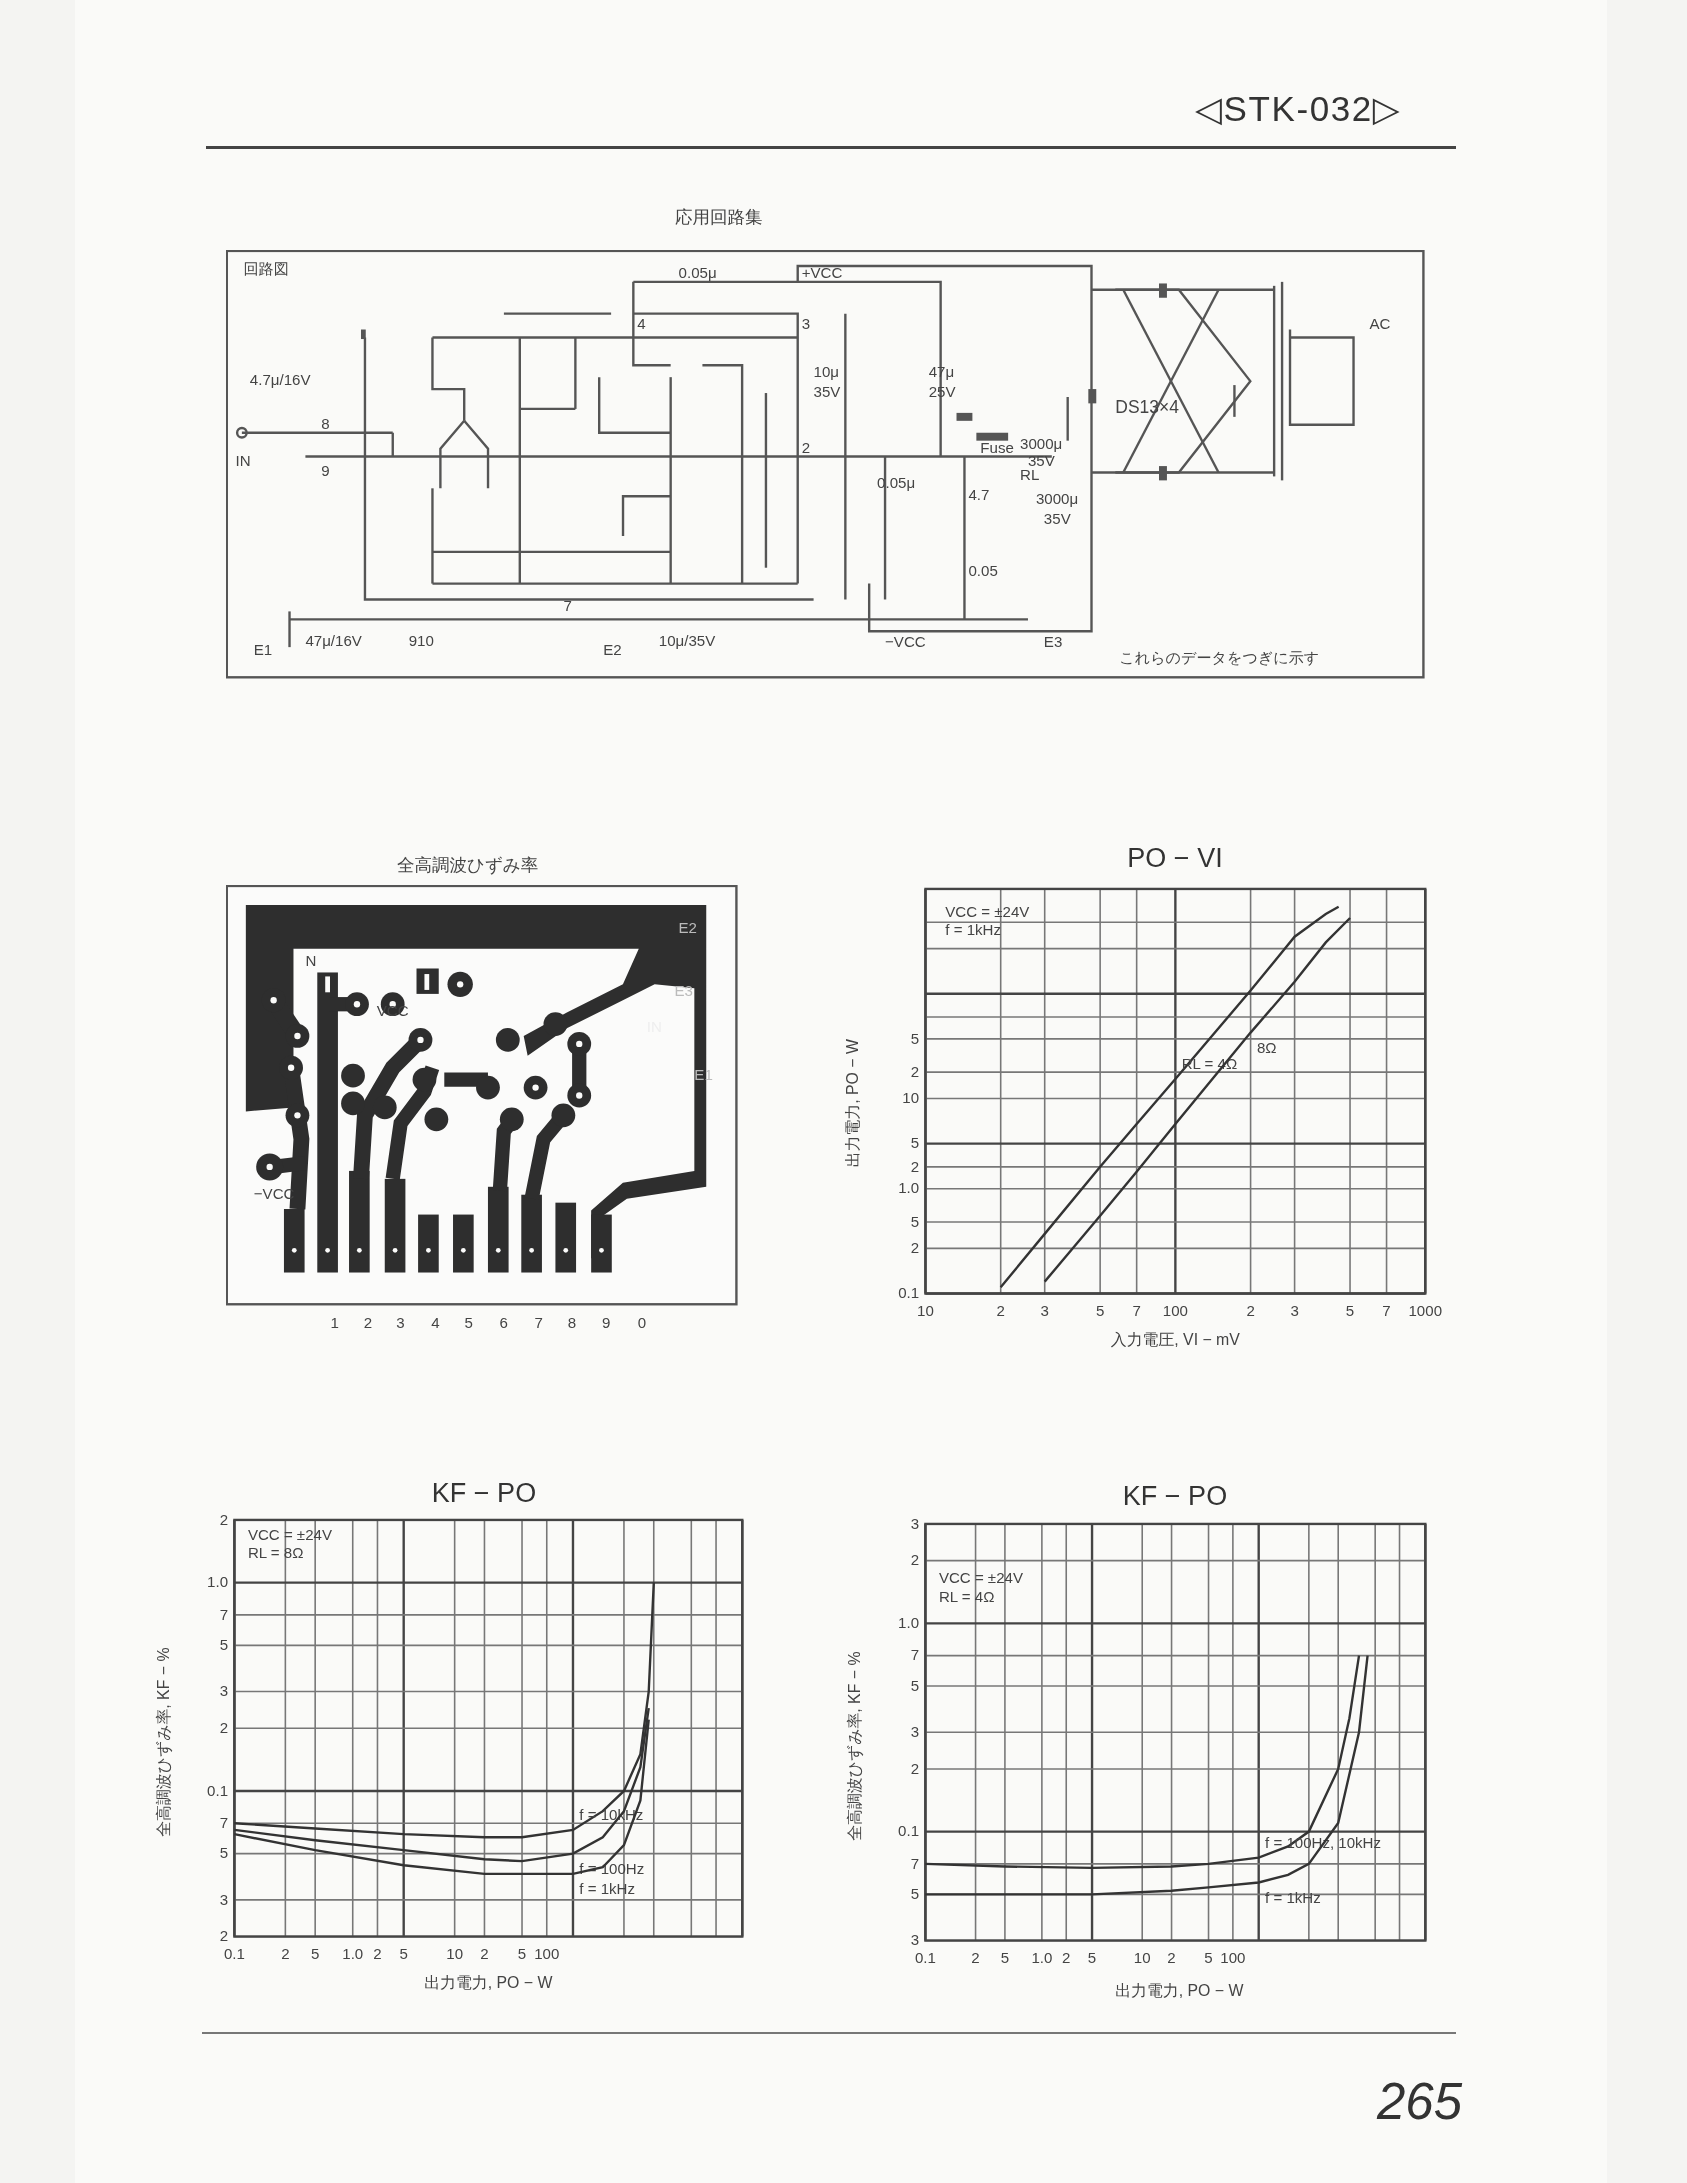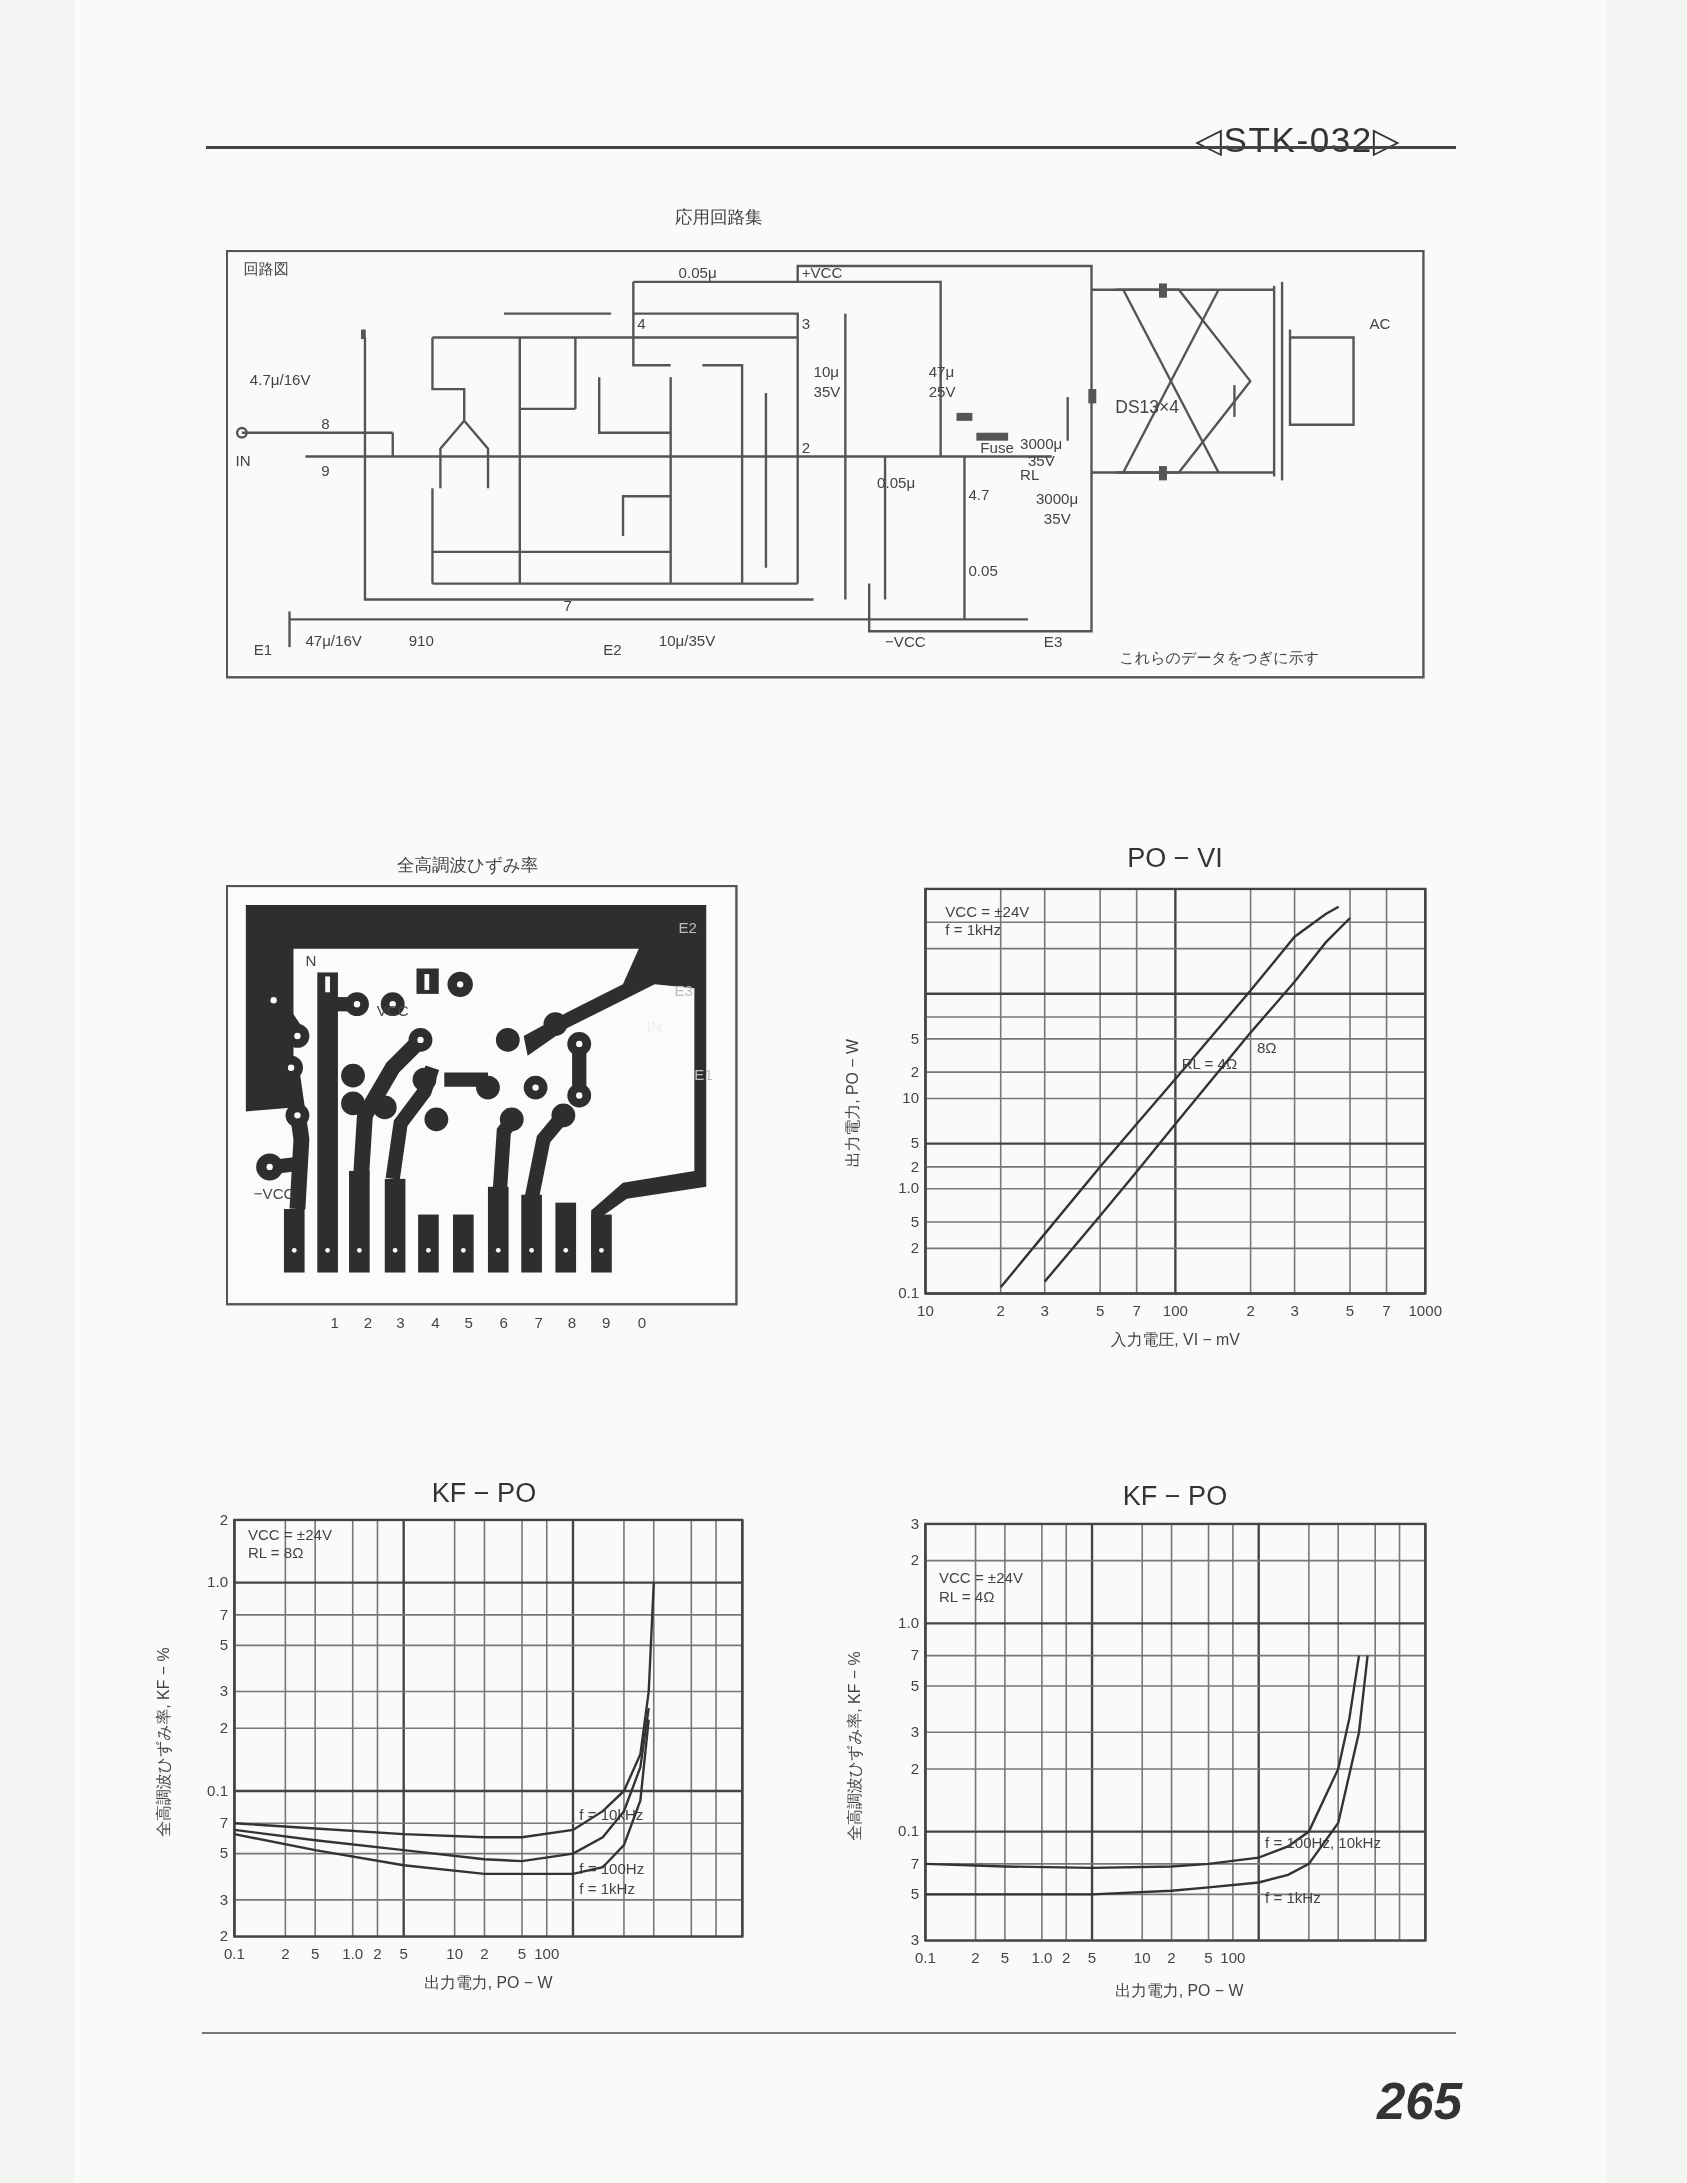--- a/index.html
+++ b/index.html
@@ -1,25 +1,25 @@
 <!DOCTYPE html>
 <html style="font-size:12.7px"><head>
 <meta charset="utf-8">
 <style>
   html, body { margin:0; padding:0; }
   body { width:1687px; height:2183px; background:#f4f4f2; position:relative; overflow:hidden;
          font-family:"Liberation Sans", sans-serif; color:#2a2a2a; }
   .page-shade { position:absolute; left:75px; top:0; width:1532px; height:2183px; background:#fafaf8; }
   .abs { position:absolute; }
-  .header-title { left:1195px; top:89px; font-size:35px; letter-spacing:1.6px; color:#333; white-space:nowrap;margin-top:31px; }
+  .header-title { left:1195px; top:89px; font-size:35px; letter-spacing:1.6px; color:#333; white-space:nowrap; }
   .rule { background:#444; height:3.2px; }
   .rule.bottom { background:#777; height:2.4px; }
   .small-label { font-size:17.5px; color:#444; white-space:nowrap;text-align:right; }
   .chart-title { font-size:27px; color:#333; white-space:nowrap; transform:translateX(-50%); }
-  .page-number { left:1377px; top:2072px; font-size:51px; font-weight:bold; font-style:italic; color:#333; }
+  .page-number { left:1377px; top:2072px; font-size:51px; font-weight:normal; font-style:italic; color:#333; }
   svg text { font-family:"Liberation Sans", sans-serif; fill:#444; }
   .axis-label { font-size:20px; }
   .tick { font-size:19px; }
   .annot { font-size:19px; }
 </style>
 </head>
 <body>
 
 <div class="page-shade"></div>
 

